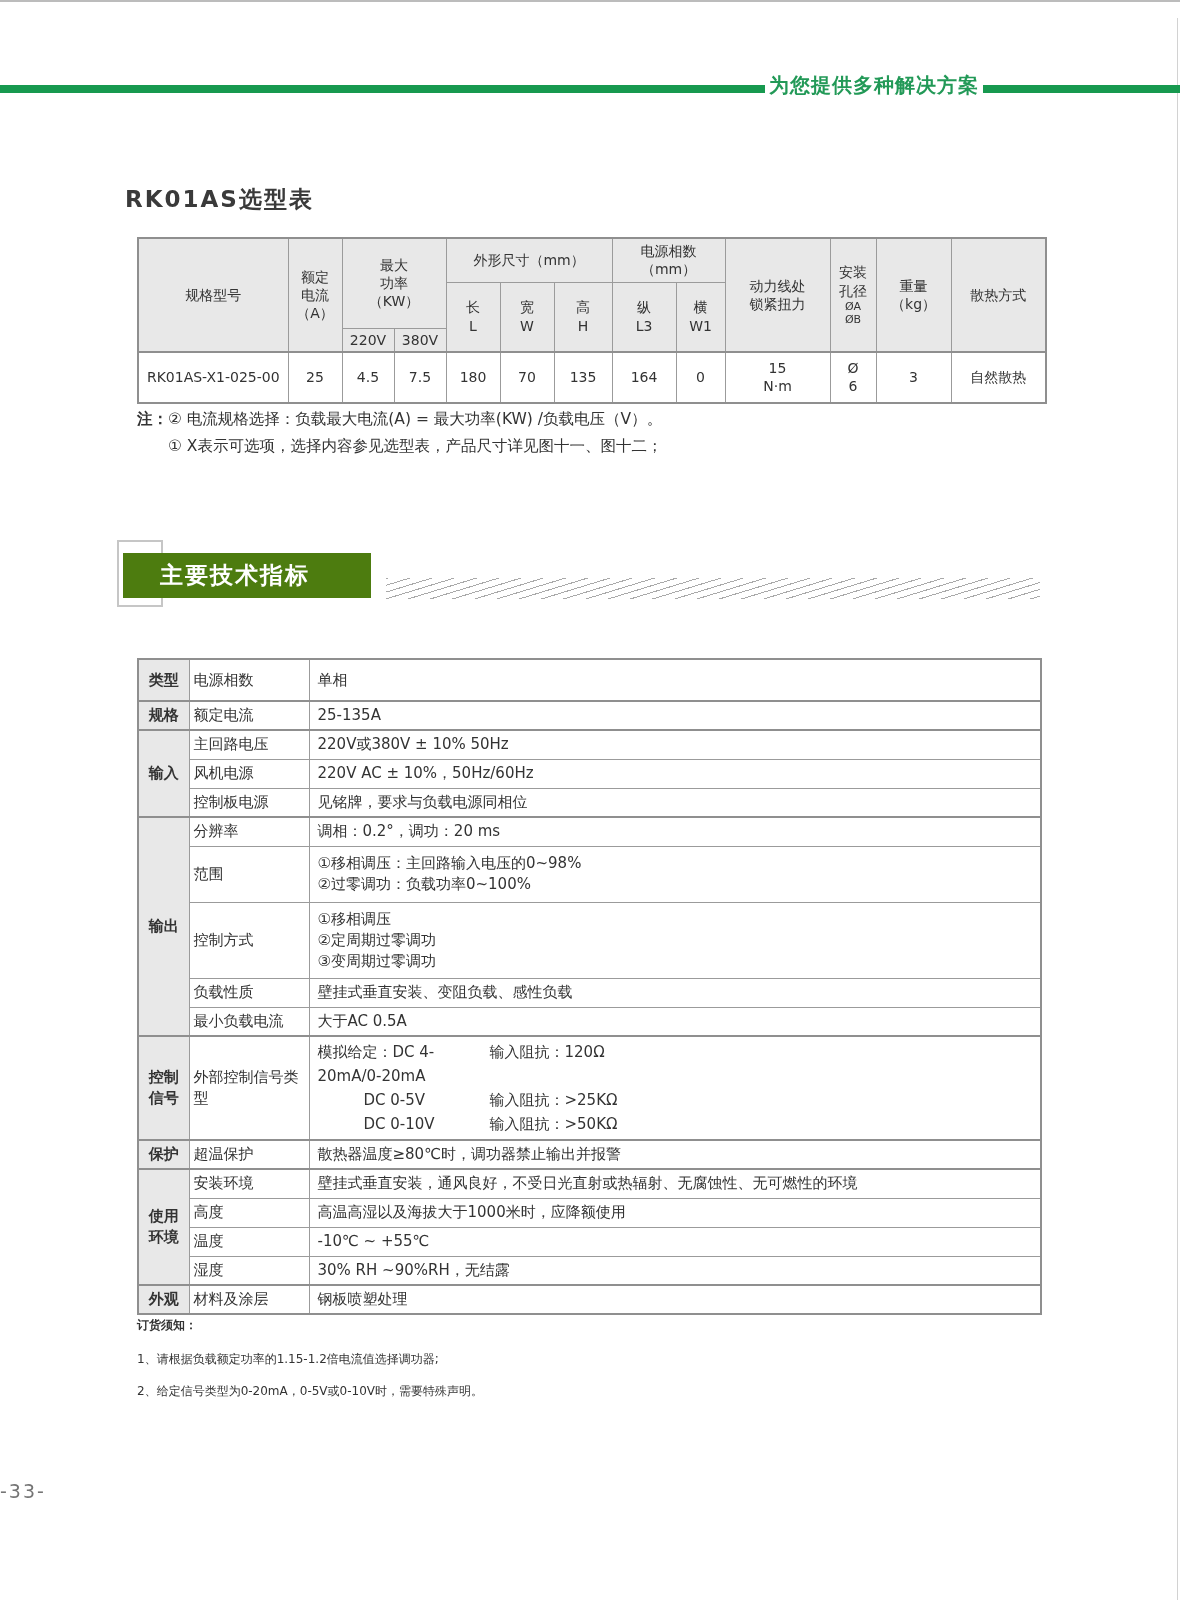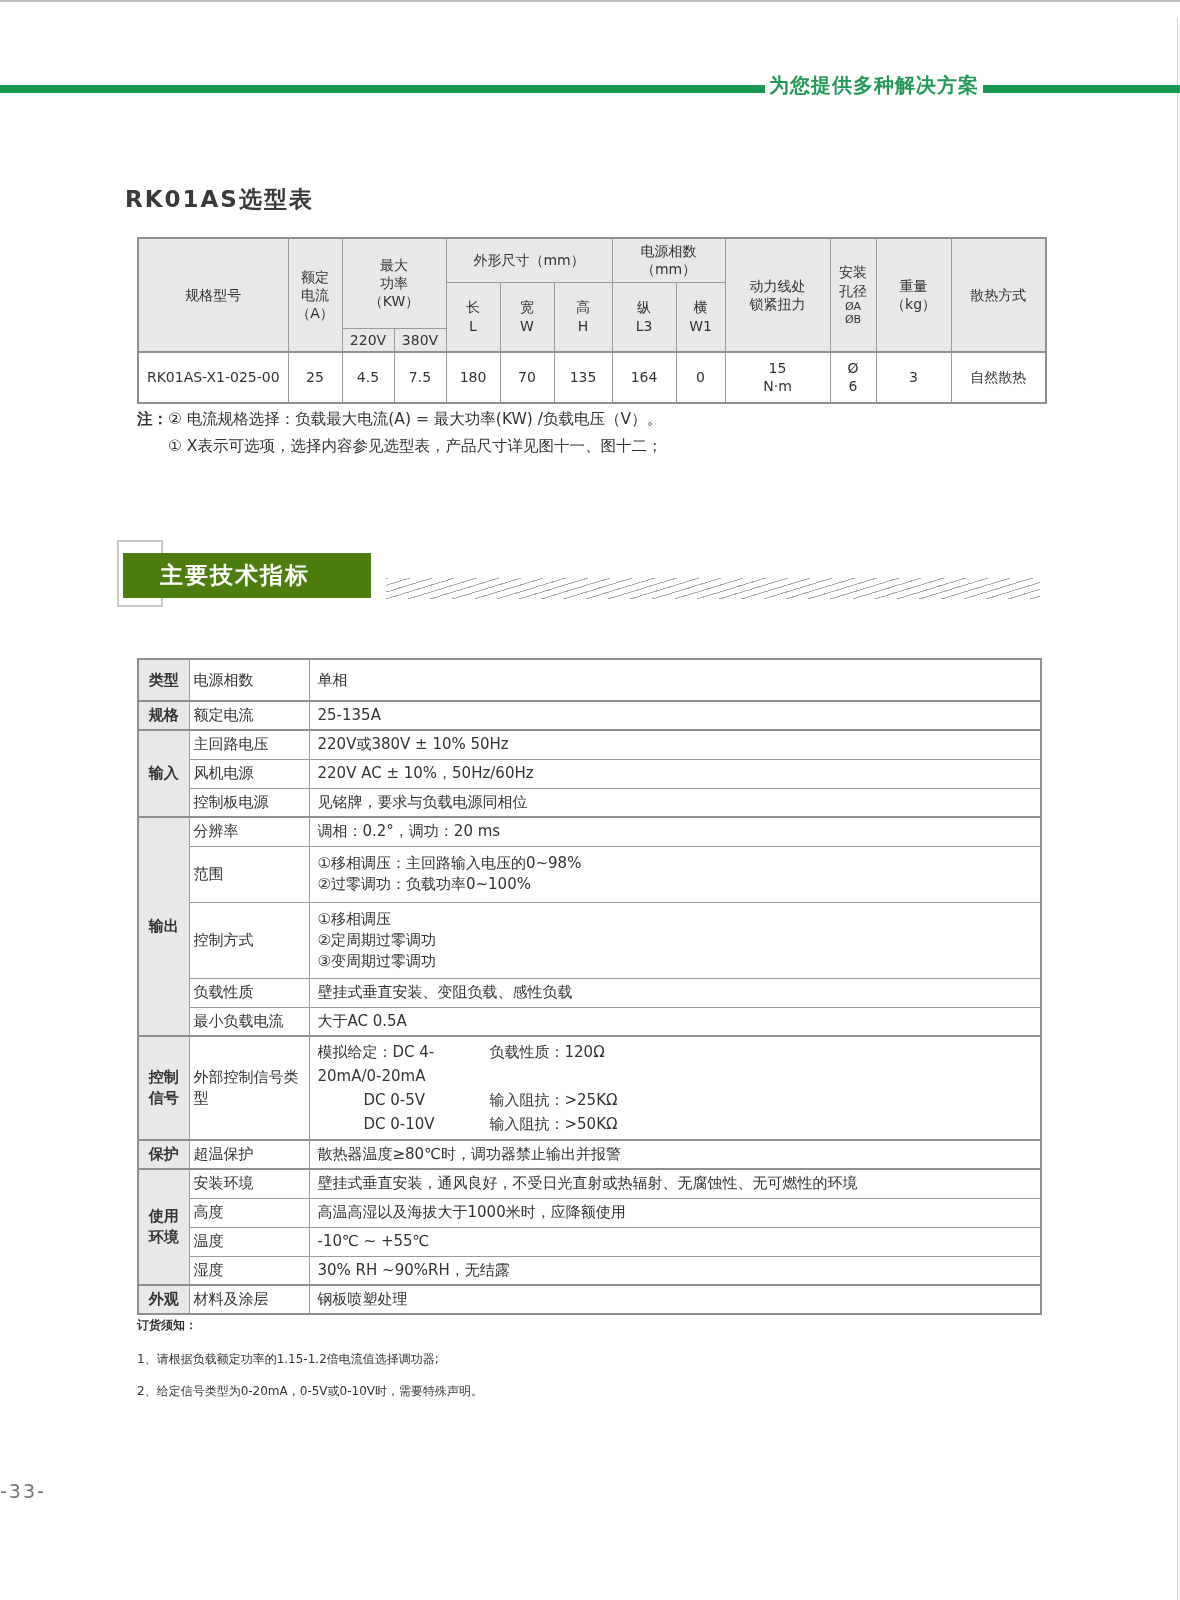--- a/index.html
+++ b/index.html
@@ -218,21 +218,21 @@
       <td class="lab">最小负载电流</td>
       <td class="val">大于AC 0.5A</td>
     </tr>
     <tr class="sec" style="height:76px">
       <td class="cat">控制
 信号</td>
       <td class="lab">外部控制信号类型</td>
       <td class="val">
         <div class="sig">
           <span class="sl">模拟给定：DC 4-20mA/0-20mA</span>
-          <span>负载性质：120Ω</span>
+          <span>输入阻抗：120Ω</span>
         </div>
         <div class="sig ind">
           <span class="sl">DC 0-5V</span>
           <span>输入阻抗：&gt;25KΩ</span>
         </div>
         <div class="sig ind">
           <span class="sl">DC 0-10V</span>
           <span>输入阻抗：&gt;50KΩ</span>
         </div>
       </td>

